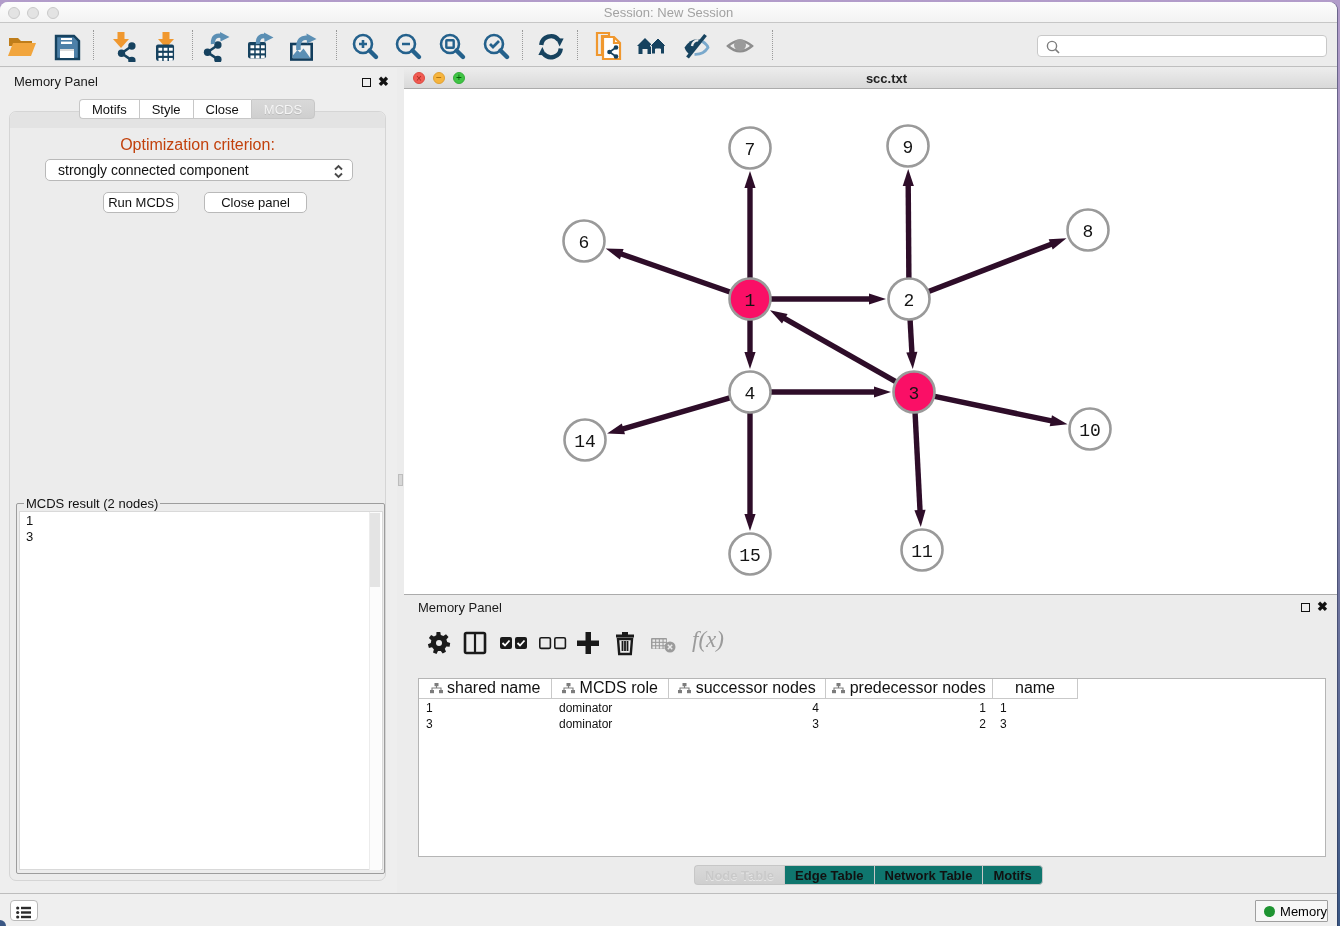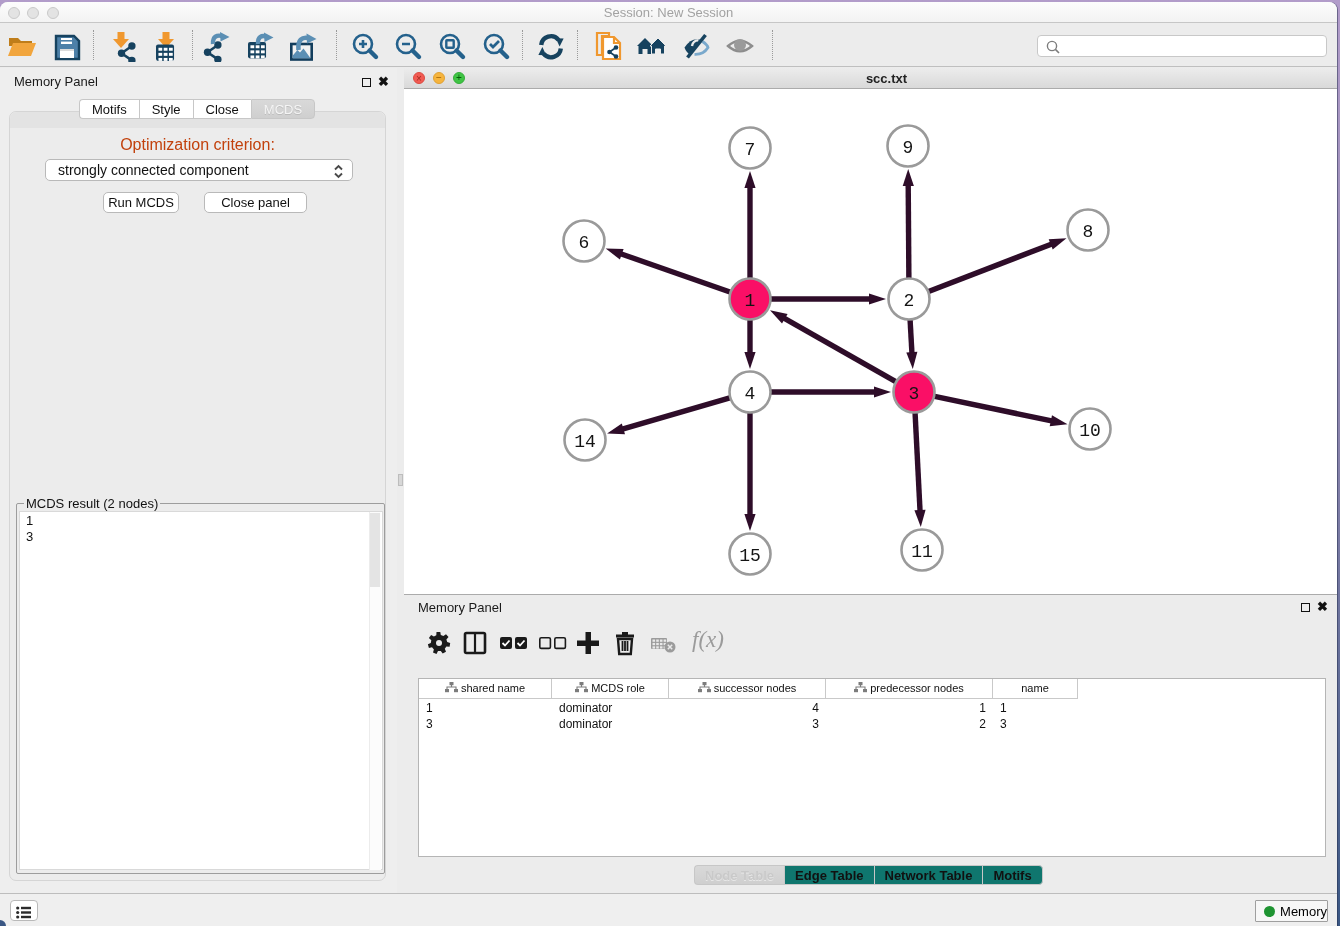--- a/index.html
+++ b/index.html
@@ -35,21 +35,21 @@
 .resultbox { position:absolute; left:2px; top:7px; width:364px; height:359px; background:#fff; border:1px solid #d9d9d9; font-size:13px; color:#111; padding:1px 0 0 6px; line-height:16px; }
 
 .netwin { position:absolute; left:404px; top:66px; width:933px; height:527px; background:#fff; }
 .net-titlebar { position:absolute; left:0; top:0; width:100%; height:21px; background:linear-gradient(#ececec,#d9d9d9); border-bottom:1px solid #ababab; }
 .net-title { position:absolute; top:3px; left:16px; width:100%; text-align:center; font-size:13px; font-weight:bold; color:#222; }
 .dot { position:absolute; top:4px; width:12px; height:12px; border-radius:50%; }
 
 .tp { position:absolute; left:404px; top:592px; width:933px; height:296px; background:#ececec; border-top:1px solid #ababab; }
 .tp-toolbar { position:absolute; left:0; top:26px; width:100%; height:48px; }
 .tbl { position:absolute; left:14px; top:83px; width:908px; height:179px; background:#fff; border:1px solid #b5b5b5; }
-.th { position:absolute; top:0; height:19px; border-right:1px solid #c9c9c9; font-size:11px; text-align:center; line-height:18px; color:#111; }
+.th { position:absolute; top:0; height:19px; border-right:1px solid #c9c9c9; font-size:16px; text-align:center; line-height:18px; color:#111; }
 .td { position:absolute; font-size:12px; color:#111; height:16px; line-height:16px; }
 .btabs { position:absolute; top:270px; left:290px; height:20px; display:flex; }
 .btab { height:20px; font-size:13px; font-weight:bold; line-height:19px; background:#0f766e; border:1px solid #c7c7c7; border-right:none; padding:0 10px; color:#111; }
 .btab:first-child { border-radius:4px 0 0 4px; background:linear-gradient(#d9d9d9,#cfcfcf); color:#c9c9c9; text-shadow:0 1px 0 #e8e8e8; }
 .btab:last-child { border-right:1px solid #c7c7c7; border-radius:0 4px 4px 0; }
 
 .statusbar { position:absolute; left:0; top:891px; width:100%; height:33px; background:#efefef; border-top:1px solid #bdbdbd; }
 .sb-btn { position:absolute; background:#fff; border:1px solid #b9b9b9; border-radius:4px; }
 </style>
 </head>

